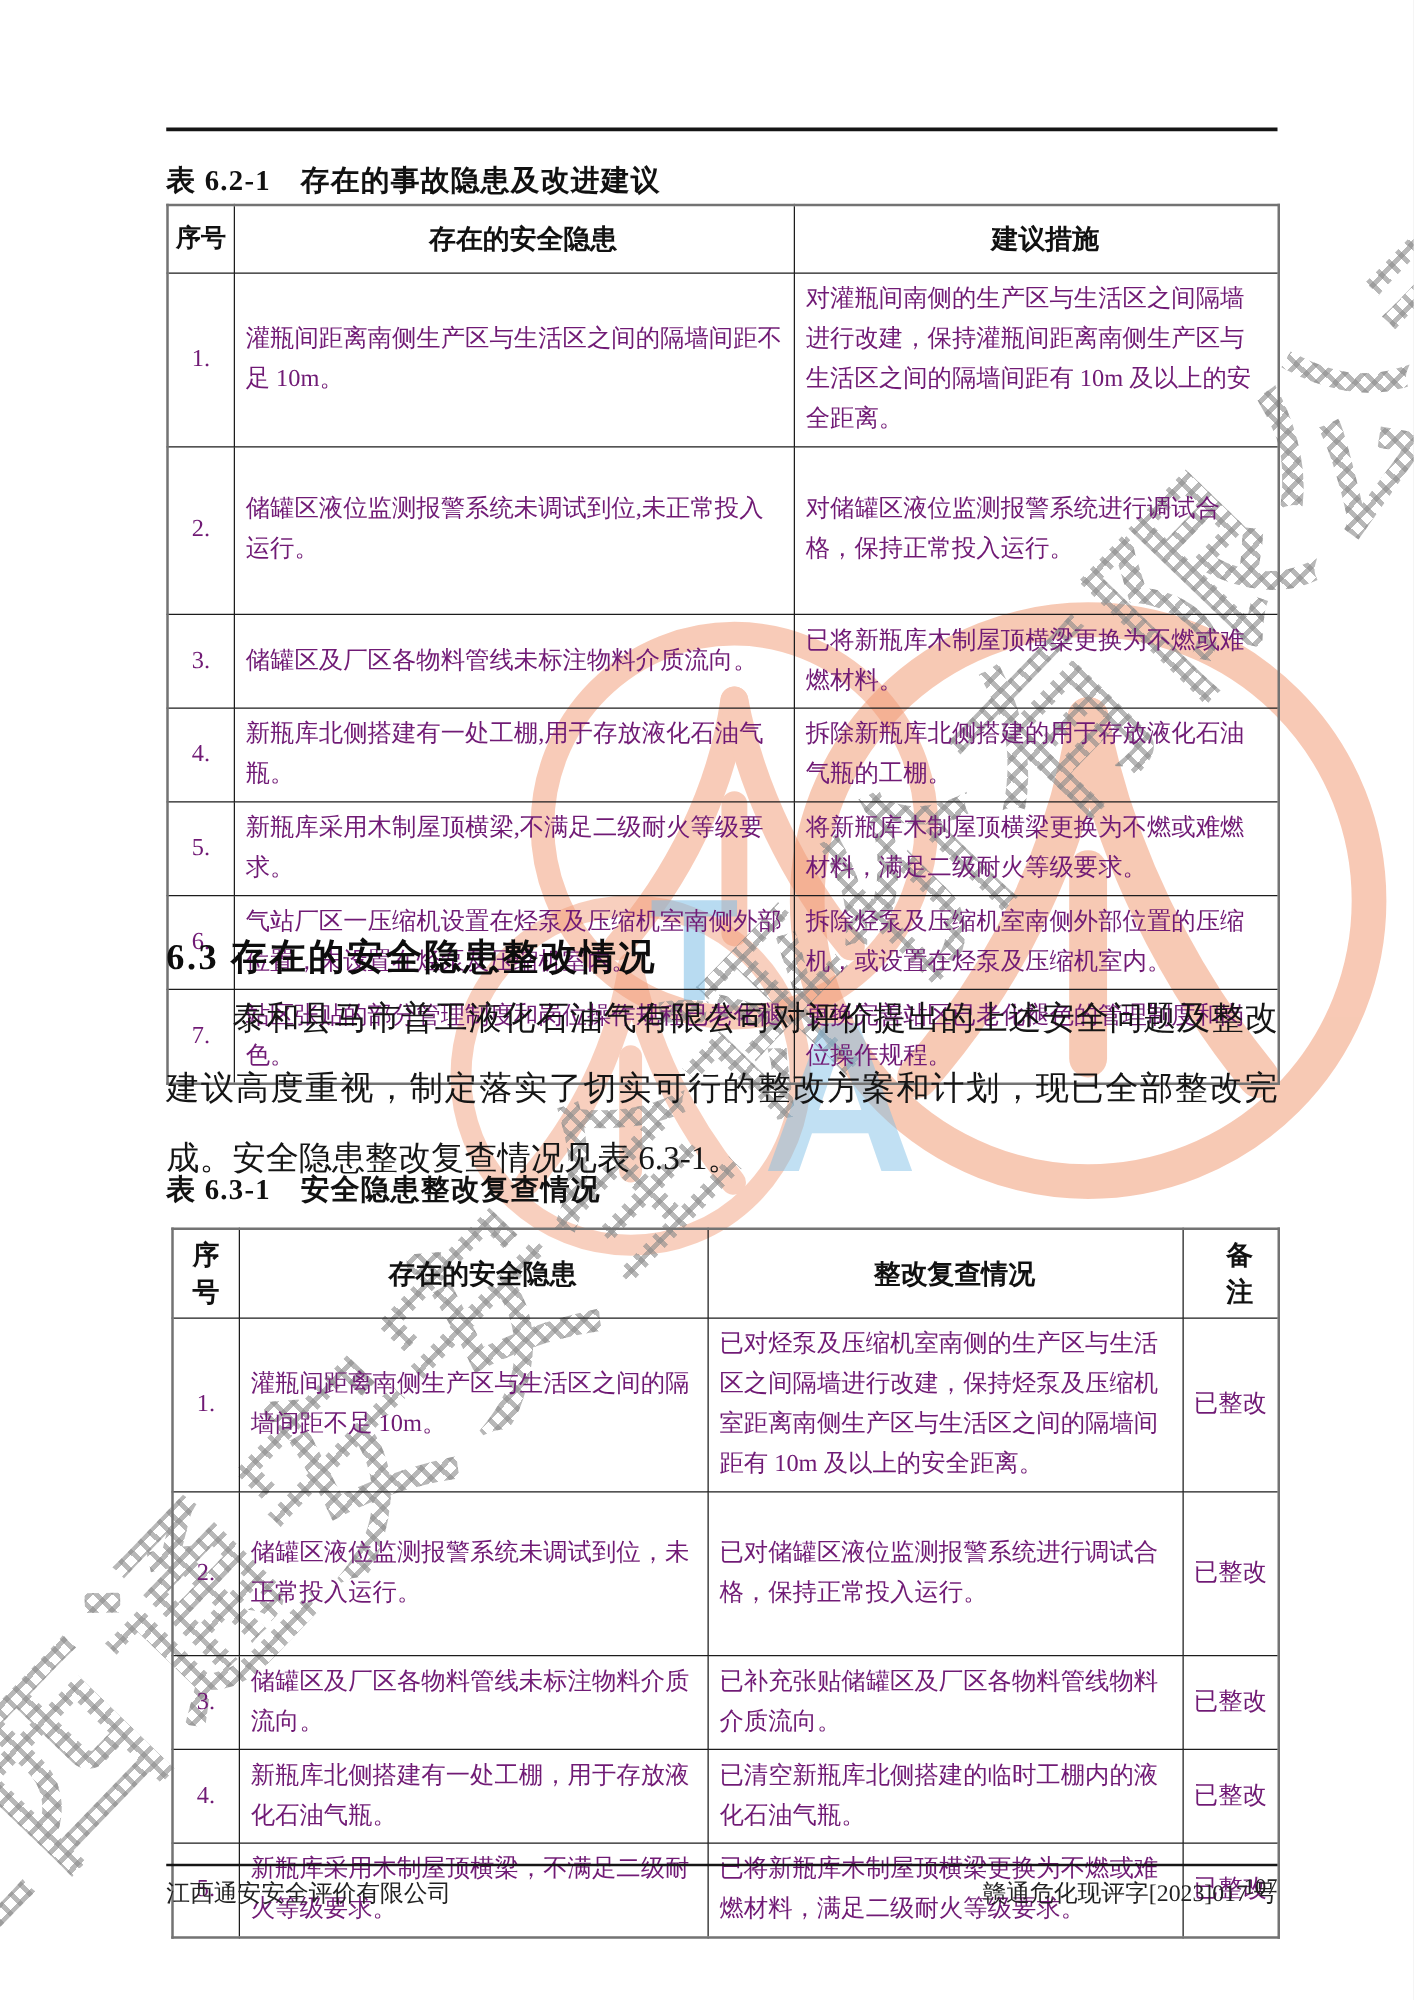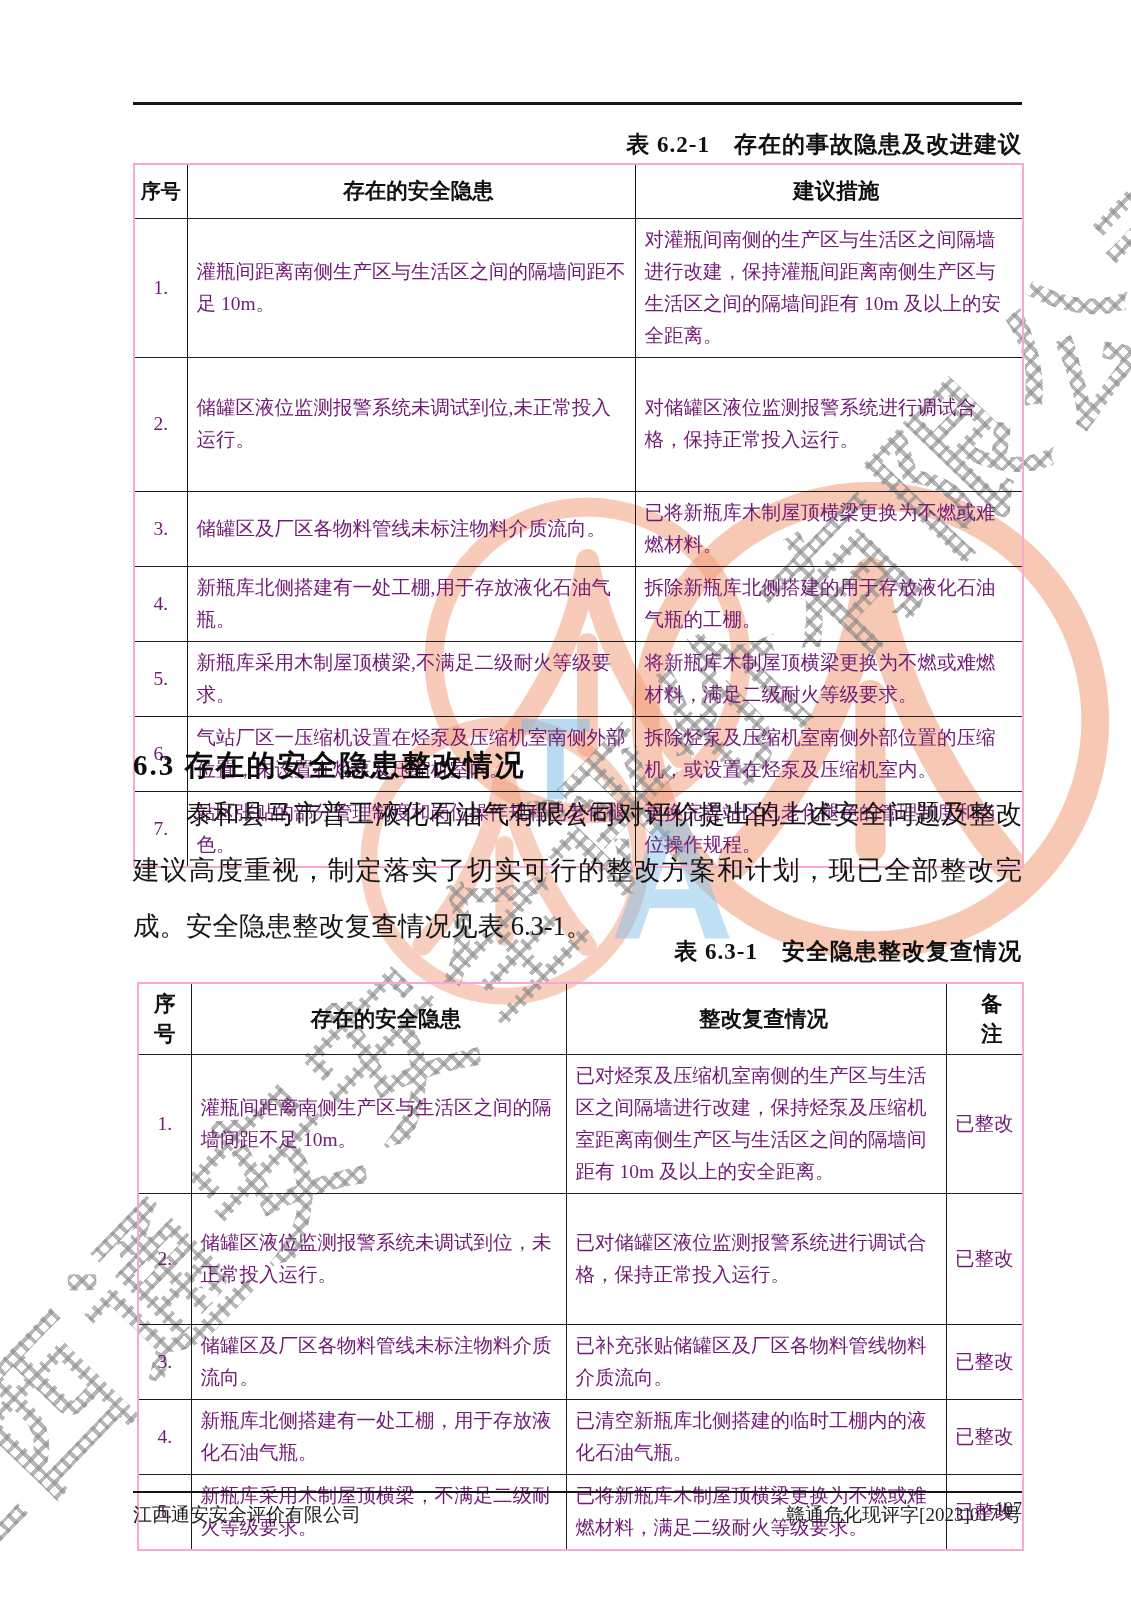--- a/index.html
+++ b/index.html
@@ -38,28 +38,28 @@
     letter-spacing:16px; line-height:1; color:rgba(214,92,92,.58); white-space:nowrap;
   }
   
   .content{position:absolute; inset:0; z-index:1;}
   .hdr-title{
     position:absolute; top:72px; left:133px; width:889px;
     font-size:19px; letter-spacing:.5px; text-align:center; color:#222;
   }
   .hdr-rule{position:absolute; top:102px; left:133px; width:889px; height:3px; background:#151515;}
   .tbl-title{
-    position:absolute; left:133px; width:889px; text-align:right;
+    position:absolute; left:133px; width:889px; text-align:left;
     font-size:23px; font-weight:700; letter-spacing:1px; color:#111;
   }
   .t1-title{top:129px;}
   .t2-title{top:936px;}
   table.doc{
     position:absolute; border-collapse:collapse; table-layout:fixed;
-    background:transparent; border:2px solid #f9a8d4;
+    background:transparent; border:2px solid #737373;
   }
   table.doc th, table.doc td{
     border:1px solid #1c1c1c; vertical-align:middle;
     padding:5px 9px; line-height:32px; background:transparent;
   }
   table.doc th{font-weight:700; text-align:center; font-size:21.5px; line-height:30px; color:#111;padding-left:24px;}
   table.doc td{font-size:19.5px; color:#701a75; text-align:left;}
   table.doc td:first-child{text-align:center; padding:5px 2px;}
   .t1{left:133px; top:163px; width:889px;}
   .t1 th:first-child{white-space:nowrap; padding:5px 2px; font-size:20px;}

